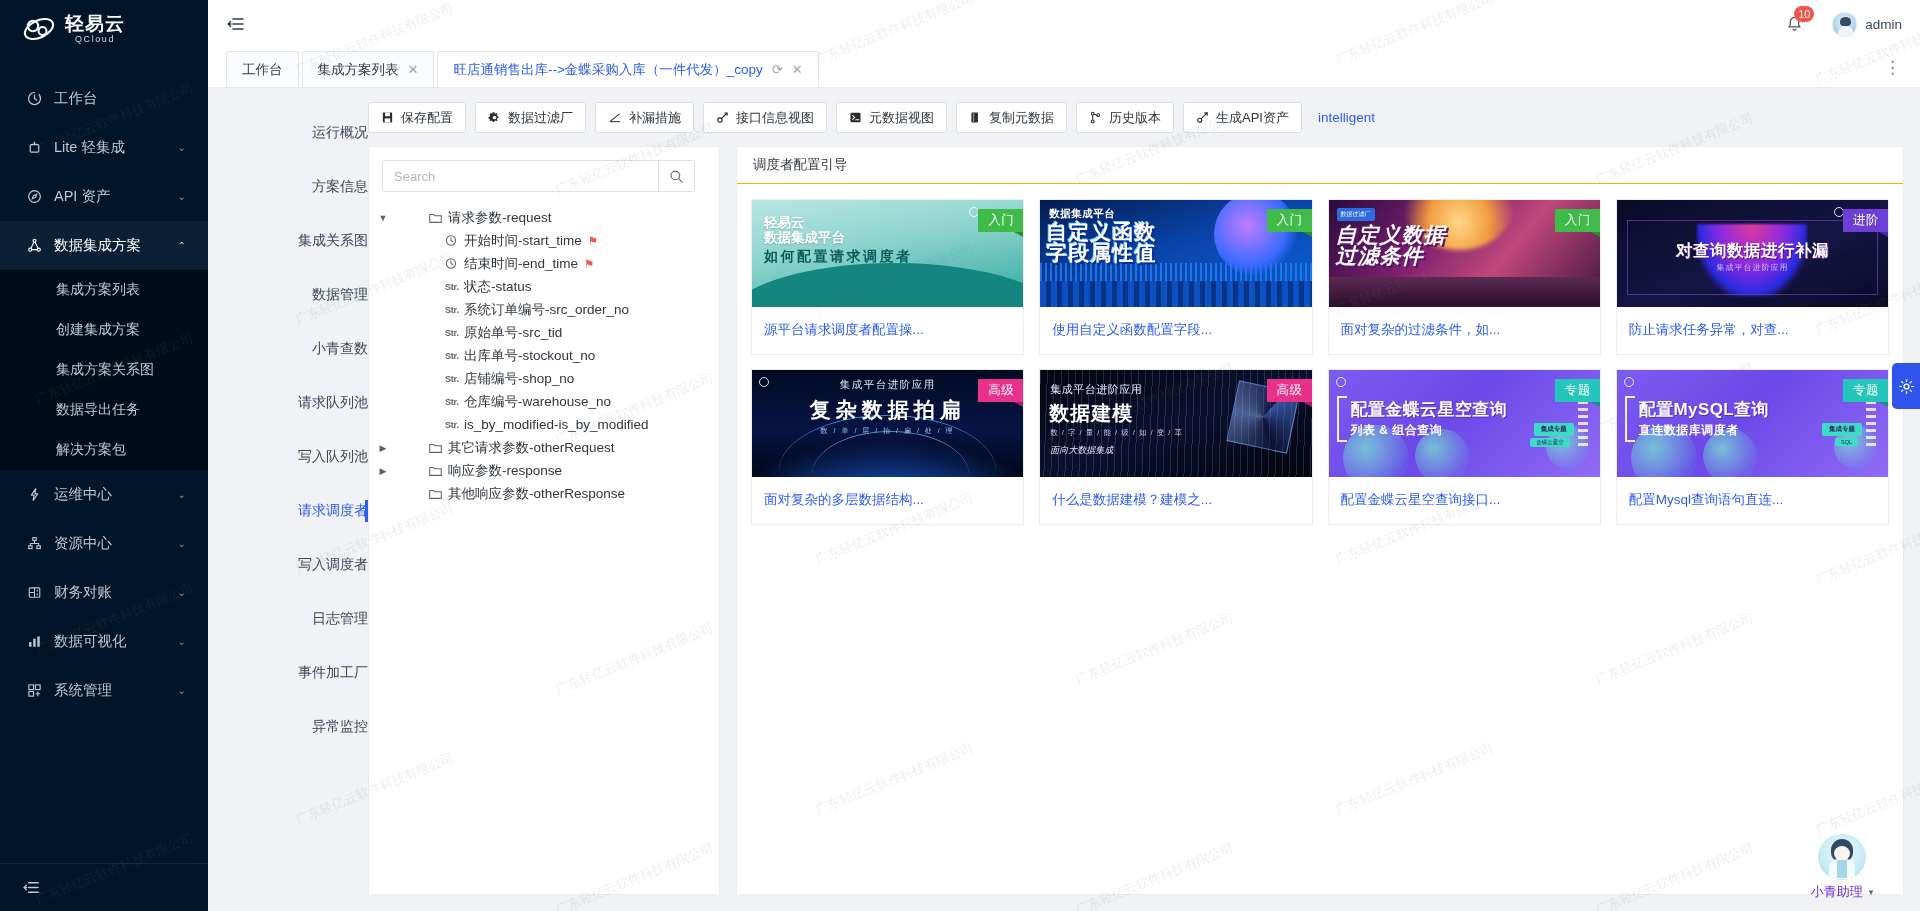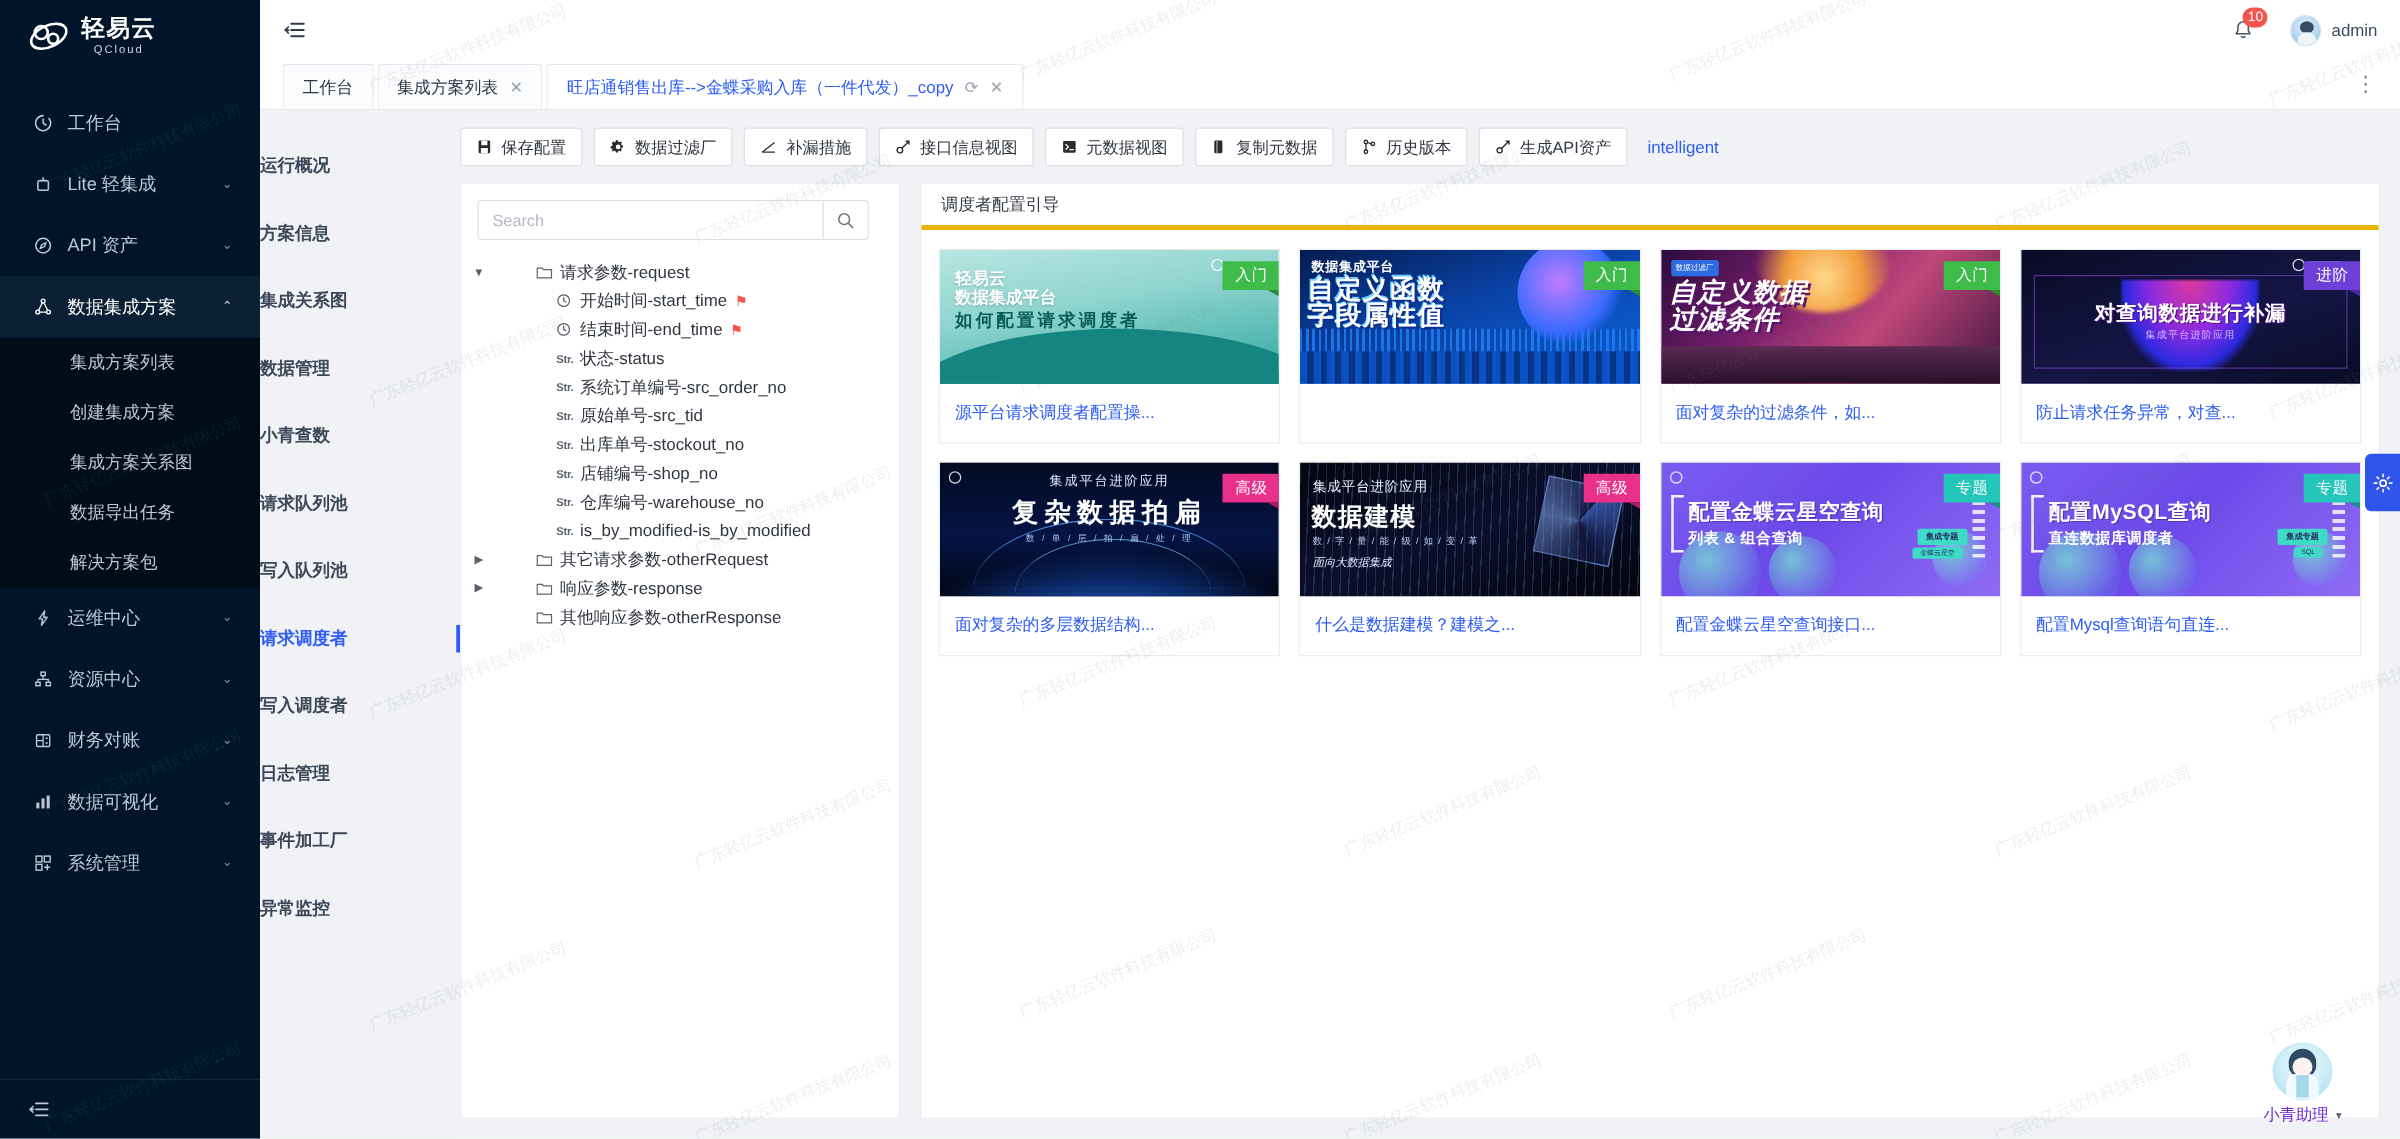--- a/index.html
+++ b/index.html
@@ -91,22 +91,22 @@
   .tab .reload { color: #9aa3af; font-size: 13px; }
   .tabstrip-more { margin-left: auto; color: #7d8694; font-size: 17px; padding: 0 10px 9px 10px; cursor:pointer;letter-spacing:1px;}
 
   
   .content { flex: 1; display: flex; min-height: 0; background: #f0f2f5; position: relative; padding: 0; }
 
   .side-menu {
     width: 160px; flex: 0 0 160px; background: #f0f2f5; padding-top: 18px;
   }
   .sm-item {
-    height: 54px; display: flex; align-items: center; justify-content: flex-start;
-    font-size: 14px; color: #3c4758; cursor: pointer; position: relative; font-weight: bold;
+    height: 54px; display: flex; align-items: center; justify-content: flex-end;
+    font-size: 14px; color: #3c4758; cursor: pointer; position: relative;
   }
   .sm-item.active { color: #2d5cf6; }
   .sm-item.active::after {
     content: ''; position: absolute; right: 0; top: 16px; bottom: 16px;
     width: 3px; background: #2d5cf6;
   }
 
   .main-col { flex: 1; display: flex; flex-direction: column; min-width: 0; padding: 0 16px 0 0; }
 
   .toolbar { display: flex; align-items: center; gap: 9px; padding: 14px 0 13px 0; flex-wrap: nowrap; }
@@ -141,21 +141,21 @@
   .tnode .str { font-size: 9px; color: #5c6370; font-weight: 600; letter-spacing: -.2px; }
   .tnode .tlabel { white-space: nowrap; }
   .tnode .flag { margin-left: 6px; font-size: 11.5px; color: #f5544c; }
   .indent-1 { padding-left: 16px; }
 
   .guide-pane {
     flex: 1; background: #fff; border: 1px solid #eaecef; min-width: 0;
     display: flex; flex-direction: column; overflow: hidden;
   }
   .guide-head {
-    height: 37px; border-bottom: 4px solid #eab308; display: flex; align-items: center;
+    height: 37px; border-bottom: 1px solid #eab308; display: flex; align-items: center;
     padding-left: 16px; font-size: 13.5px; color: #333a45;
   }
   .cards {
     padding: 15px 14px; display: grid; grid-template-columns: repeat(4, 1fr);
     gap: 14px 15px; align-content: start; overflow-y: auto;
   }
   .card {
     background: #fff; border: 1px solid #ececec; cursor: pointer; overflow: hidden;
     display: flex; flex-direction: column;
   }
@@ -761,20 +761,21 @@
                   <div class="bars"></div>
                     <div class="city"></div>
                     <div class="orb"></div>
                   <div class="t2-top">数据集成平台</div>
                   <div class="t2-big">
                     <div>自定义函数</div>
                     <div>字段属性值</div>
                   </div>
                   <div class="ribbon rb-green">入门</div>
                 </div>
+                <div class="card-title">使用自定义函数配置字段...</div>
               </div>
 
               <div class="card">
                 <div class="thumb t3">
                   <div class="aur"></div>
                     <div class="ground"></div>
                   <div class="tag">数据过滤厂</div>
                   <div class="t3-big">
                     <div>自定义数据</div>
                     <div>过滤条件</div>

